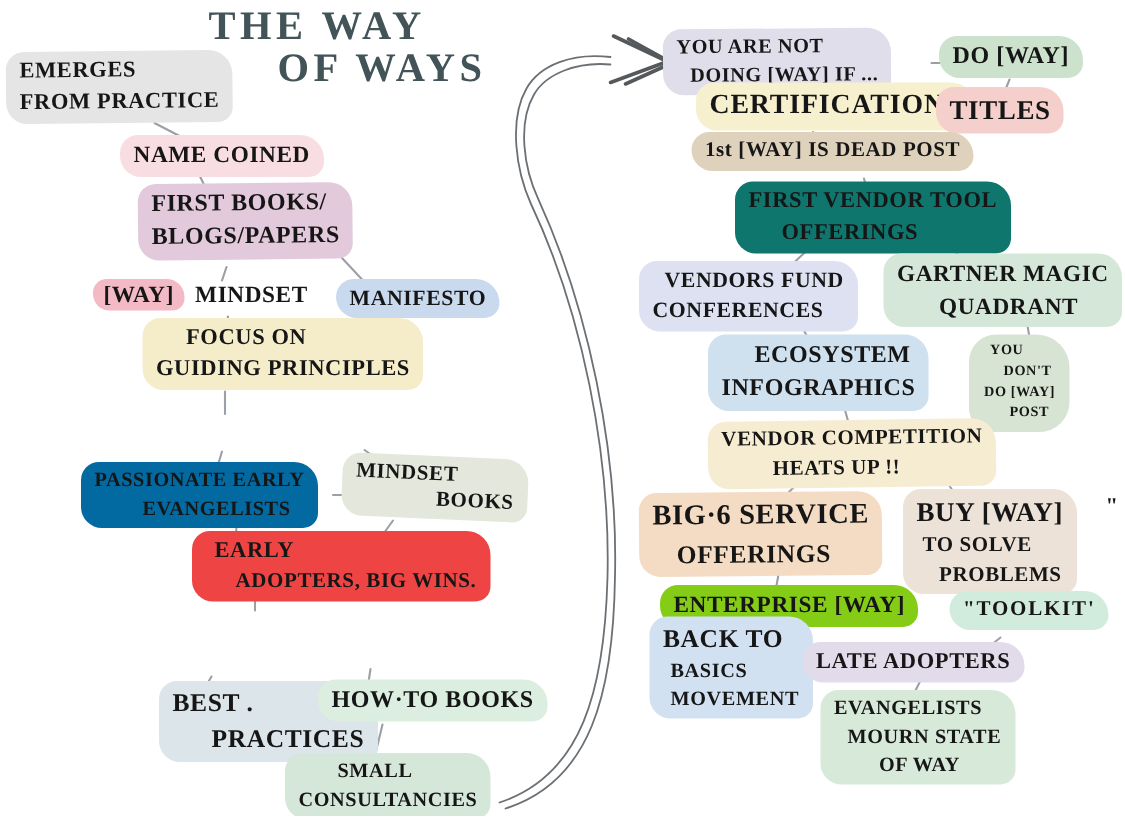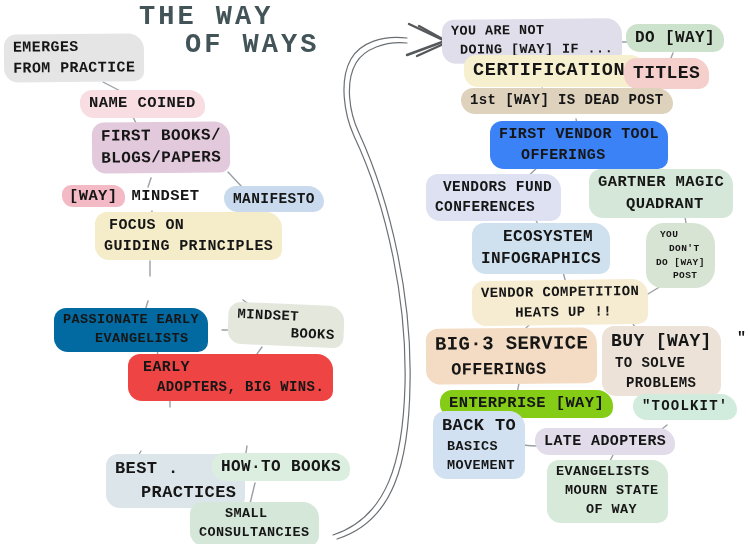--- a/index.html
+++ b/index.html
@@ -1,18 +1,18 @@
 <!DOCTYPE html>
 <html><head>
 <meta charset="utf-8">
 <style>
   html,body{margin:0;padding:0;background:#ffffff;}
   .canvas{
     position:relative;width:750px;height:544px;background:#ffffff;overflow:hidden;
-    font-family:Liberation Mono, monospace;color:#161616;
+    font-family:Liberation Serif, serif;color:#161616;
   }
   svg.connectors{position:absolute;left:0;top:0;width:750px;height:560px;pointer-events:none;}
   .node{
     position:absolute;font-weight:700;letter-spacing:.4px;line-height:1.4;
     padding:3px 9px;border-radius:12px 16px 10px 14px;white-space:nowrap;color:#161616;
   }
   .node .ln{display:block;}
   .plain{background:transparent !important;padding:0;}
   
   #n-title{position:absolute;left:139px;top:4px;font-size:27px;font-weight:800;
@@ -20,21 +20,21 @@
   #n-title .t2{margin-left:46px;}
   
   #n-emerges{left:4px;top:34px;font-size:15px;transform:rotate(-.6deg);}
   #n-name-coined{left:80px;top:90px;font-size:15.5px;}
   #n-first-books{left:92px;top:122px;font-size:16px;transform:rotate(-.6deg);}
   #n-way-mindset{left:62px;top:186px;font-size:15.5px;}
   #n-way-mindset .hl{padding:2px 7px;border-radius:9px 12px 8px 11px;}
   #n-way-mindset .rest{margin-left:7px;}
   #n-manifesto{left:224px;top:186px;font-size:14.5px;}
   #n-focus{left:95px;top:212px;font-size:15px;}
-  #n-focus .ln:first-child{margin-left:5px;}
+  #n-focus .ln:first-child{margin-left:20px;}
   #n-first-conference{left:93px;top:272px;font-size:16px;}
   #n-passionate{left:54px;top:308px;font-size:13.5px;}
   #n-passionate .ln+.ln{margin-left:32px;}
   #n-mindset-books{left:228px;top:304px;font-size:14px;transform:rotate(2.5deg);}
   #n-mindset-books .ln+.ln{margin-left:54px;margin-top:-3px;}
   #n-early-adopters{left:128px;top:354px;font-size:14px;}
   #n-early-adopters .ln:first-child{margin-left:4px;font-size:15px;}
   #n-early-adopters .ln+.ln{margin-left:18px;}
   #n-explosion{left:72px;top:402px;font-size:16.5px;}
   #n-explosion .ln:first-child{margin-left:8px;}
@@ -214,21 +214,21 @@
   </div>
 
   <div class="node" id="n-titles" style="background-color: rgb(245, 207, 203);">
     <span class="ln">TITLES</span>
   </div>
 
   <div class="node" id="n-first-dead" style="background-color: rgb(222, 210, 189);">
     <span class="ln">1st [WAY] IS DEAD POST</span>
   </div>
 
-  <div class="node" id="n-first-vendor" style="background-color: #3b82f6;">
+  <div class="node" id="n-first-vendor" style="background-color: #0f766e;">
     <span class="ln">FIRST VENDOR TOOL</span>
     <span class="ln">OFFERINGS</span>
   </div>
 
   <div class="node" id="n-vendors-fund" style="background-color: rgb(221, 225, 242);">
     <span class="ln">VENDORS FUND</span>
     <span class="ln">CONFERENCES</span>
   </div>
 
   <div class="node" id="n-gartner" style="background-color: rgb(212, 231, 216);">
@@ -247,21 +247,21 @@
     <span class="ln">DO [WAY]</span>
     <span class="ln">POST</span>
   </div>
 
   <div class="node" id="n-vendor-comp" style="background-color: rgb(246, 236, 210);">
     <span class="ln">VENDOR COMPETITION</span>
     <span class="ln">HEATS UP !!</span>
   </div>
 
   <div class="node" id="n-big5" style="background-color: rgb(243, 220, 195);">
-    <span class="ln">BIG·3 SERVICE</span>
+    <span class="ln">BIG·6 SERVICE</span>
     <span class="ln">OFFERINGS</span>
   </div>
 
   <div class="node" id="n-buy-way" style="background-color: rgb(236, 226, 216);">
     <span class="ln">BUY [WAY]</span>
     <span class="ln">TO SOLVE</span>
     <span class="ln">PROBLEMS</span>
   </div>
 
   <div class="node" id="n-enterprise" style="background-color: #84cc16;">

